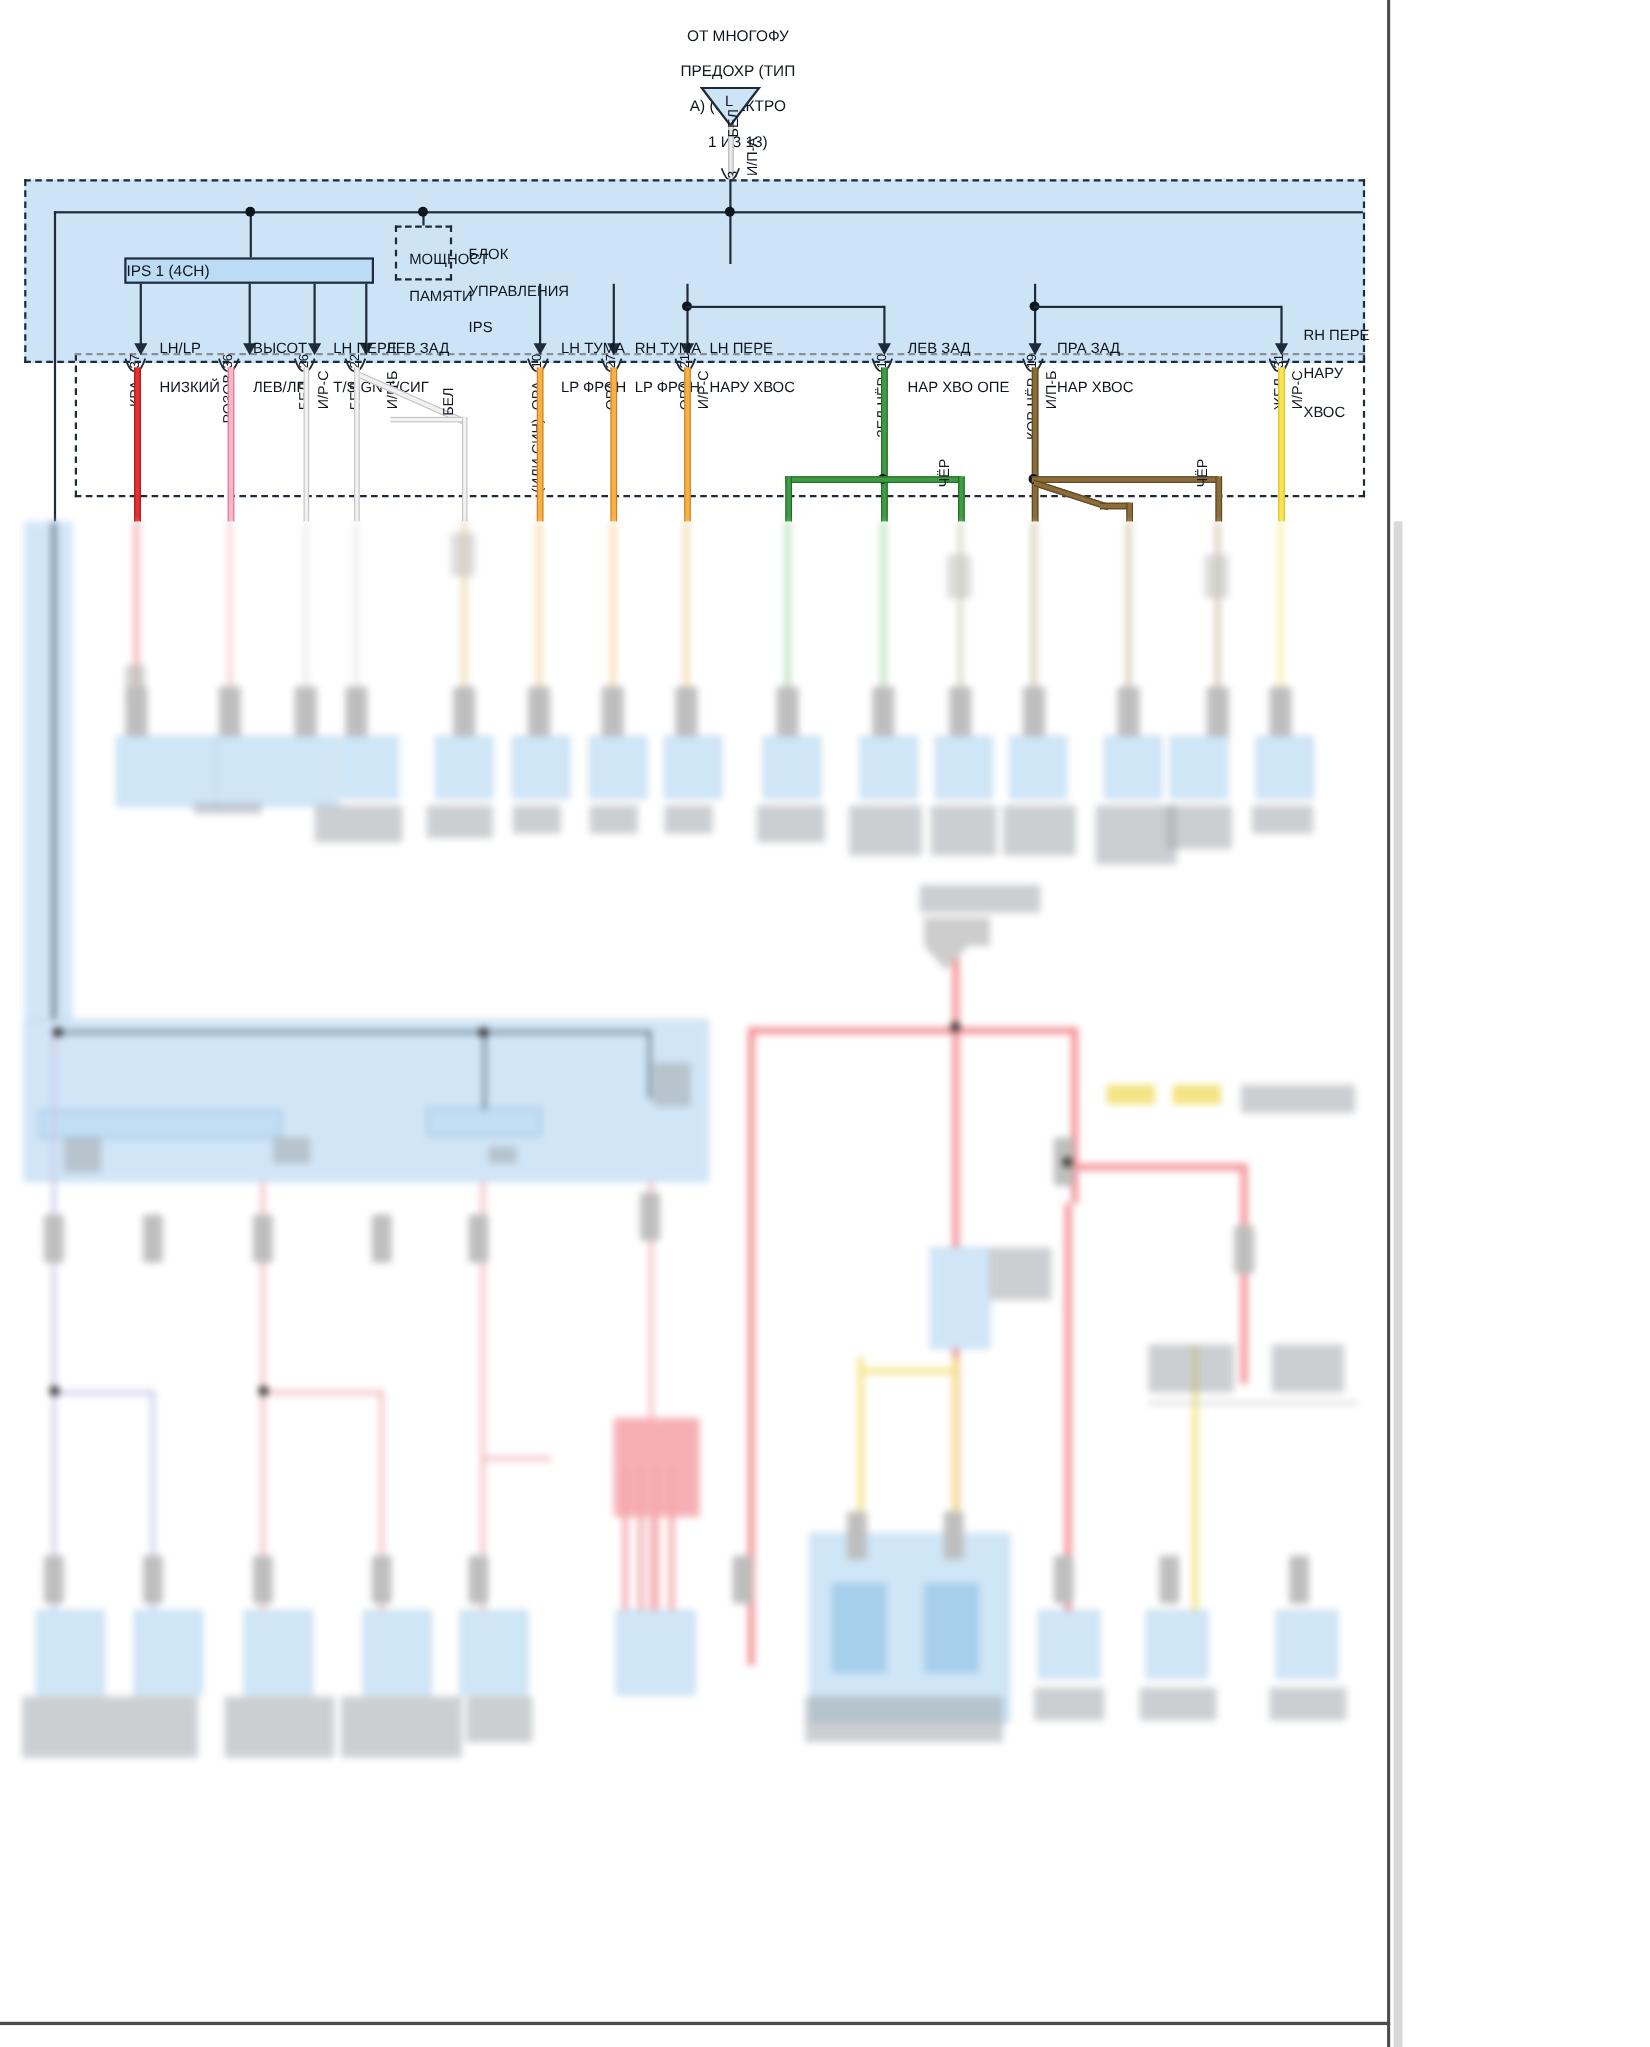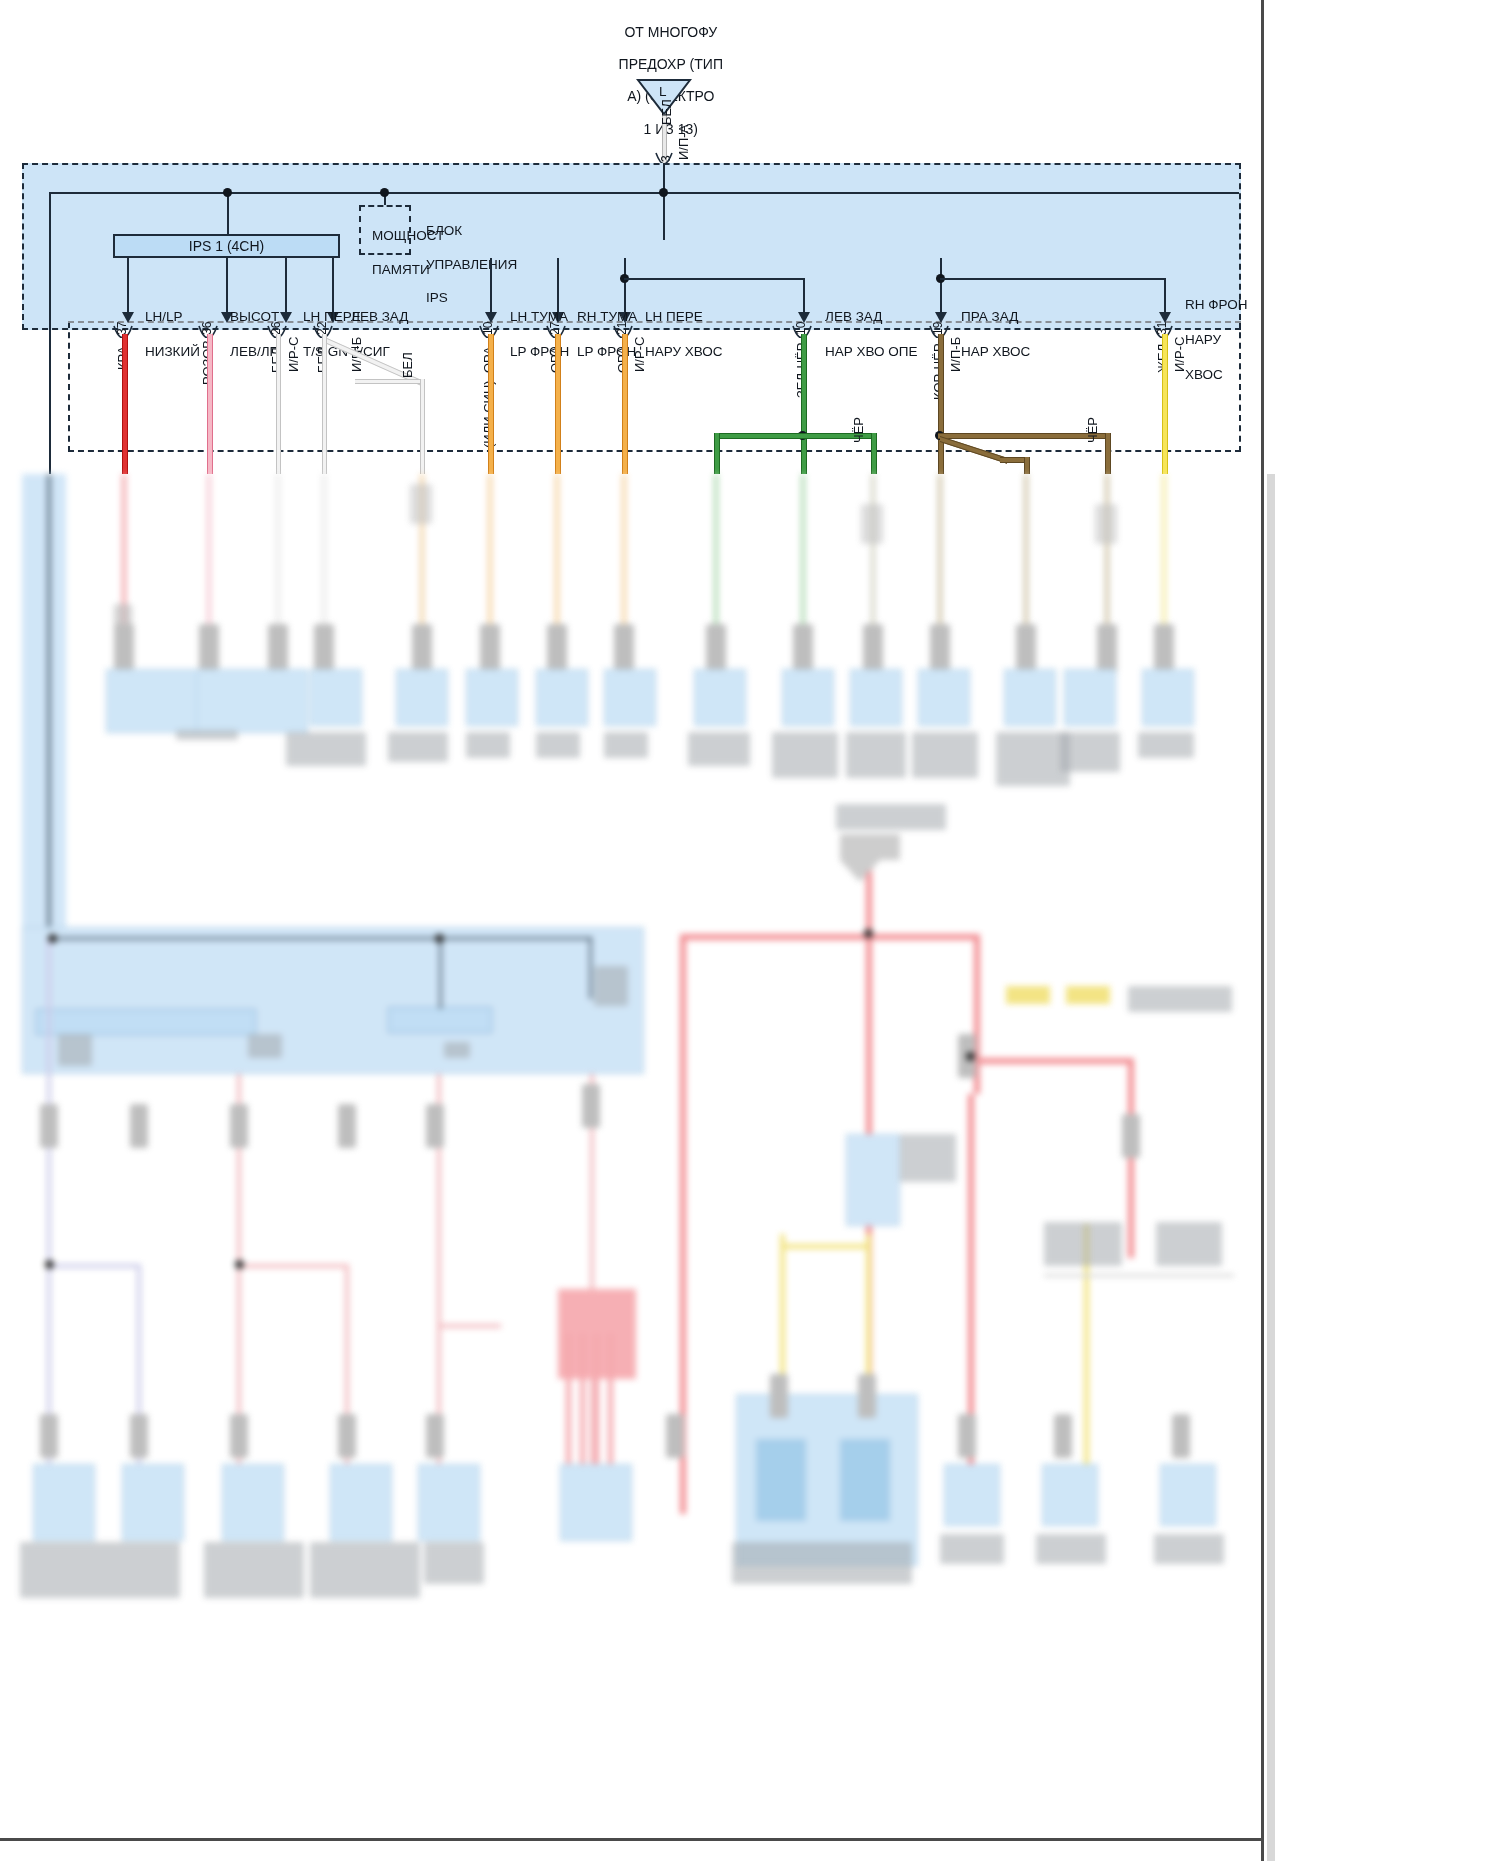--- a/index.html
+++ b/index.html
@@ -31,21 +31,21 @@
   
   .igpm{position:absolute;left:22px;top:163px;width:1219px;height:167px;
         background:#cde4f7;border:2px dashed #1d2b3a;box-sizing:border-box;}
   .igpm-lower{position:absolute;left:68px;top:322px;width:1173px;height:130px;
         border-left:2px dashed #1d2b3a;border-right:2px dashed #1d2b3a;border-bottom:2px dashed #1d2b3a;
         box-sizing:border-box;background:transparent;}
   .igpm-lower-topdash{position:absolute;left:68px;top:321px;width:1173px;height:0;
         border-top:2px dashed #8a8f96;}
 
   .ips-box{position:absolute;background:#bcdcf5;border:2px solid #1d2b3a;box-sizing:border-box;
-           display:flex;align-items:center;justify-content:center;font-size:14px;color:#10161e;}
+           display:flex;align-items:center;font-size:14px;color:#10161e;}
   .mem-box{position:absolute;left:359px;top:205px;width:52px;height:50px;background:#cde4f7;
            border:2px dashed #1d2b3a;box-sizing:border-box;}
 
   
   .ahead{position:absolute;width:0;height:0;border-left:6px solid transparent;border-right:6px solid transparent;border-top:11px solid #1d2b3a;}
 
   
   .conn{position:absolute;width:22px;height:13px;}
 
   
@@ -167,21 +167,21 @@
   <div class="txt t13" style="left:630px;top:290px;width:110px;line-height:1.3;">
     <span>LH ПЕРЕ</span><br>
     <span>НАРУ ХВОС</span></div>
   <div class="txt t13" style="left:810px;top:290px;width:130px;line-height:1.3;">
     <span>ЛЕВ ЗАД</span><br>
     <span>НАР ХВО ОПЕ</span></div>
   <div class="txt t13" style="left:946px;top:290px;width:120px;line-height:1.3;">
     <span>ПРА ЗАД</span><br>
     <span>НАР ХВОС</span></div>
   <div class="txt t13" style="left:1170px;top:278px;width:76px;line-height:1.3;">
-    <span>RH ФРОН</span><br>
+    <span>RH ПЕРЕ</span><br>
     <span>НАРУ</span><br>
     <span>ХВОС</span></div>
 
   <svg class="conn" style="left:113px;top:325px;" width="22" height="14">
     <path d="M1,1 C4,10 7,13 10,13 C13,13 16,10 19,1" fill="none" stroke="#1d2b3a" stroke-width="1.6"></path>
     </svg>
   <div class="vtxt" style="left:115px;top:335px;font-size:12px;">37</div>
   <div class="vtxt" style="left:115px;top:370px;">КРА</div>
   <div class="wire" style="left:122px;top:334px;width:4px;height:140px;background:#e03232;border-left:1px solid #b01212;border-right:1px solid #b01212;"></div>
 

